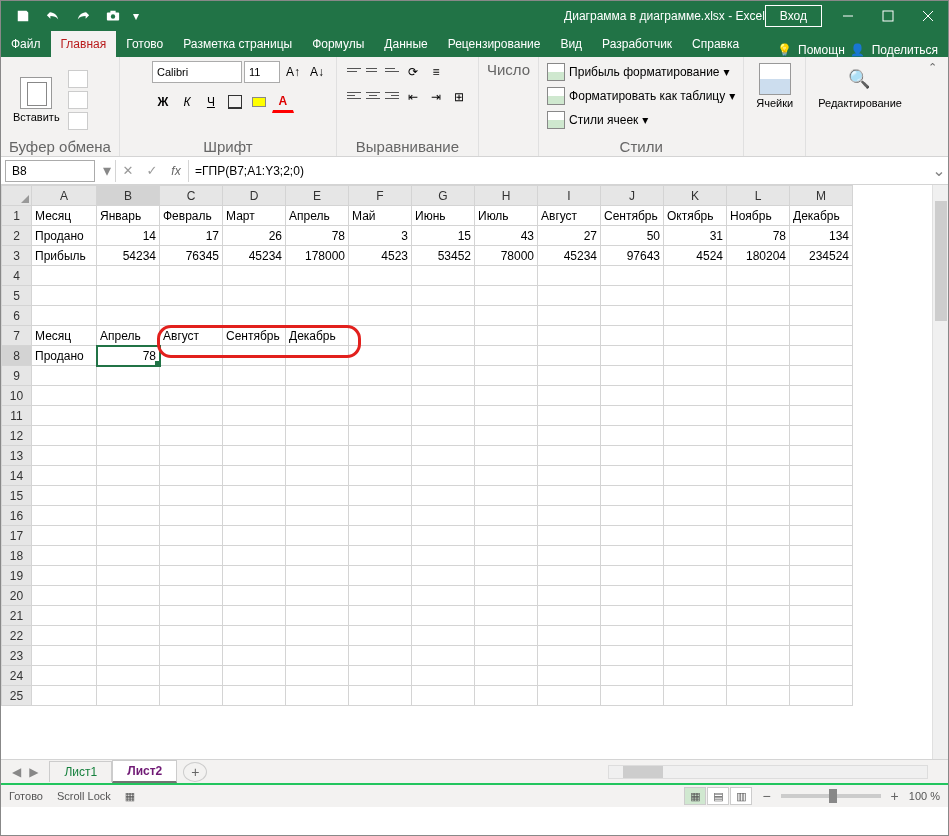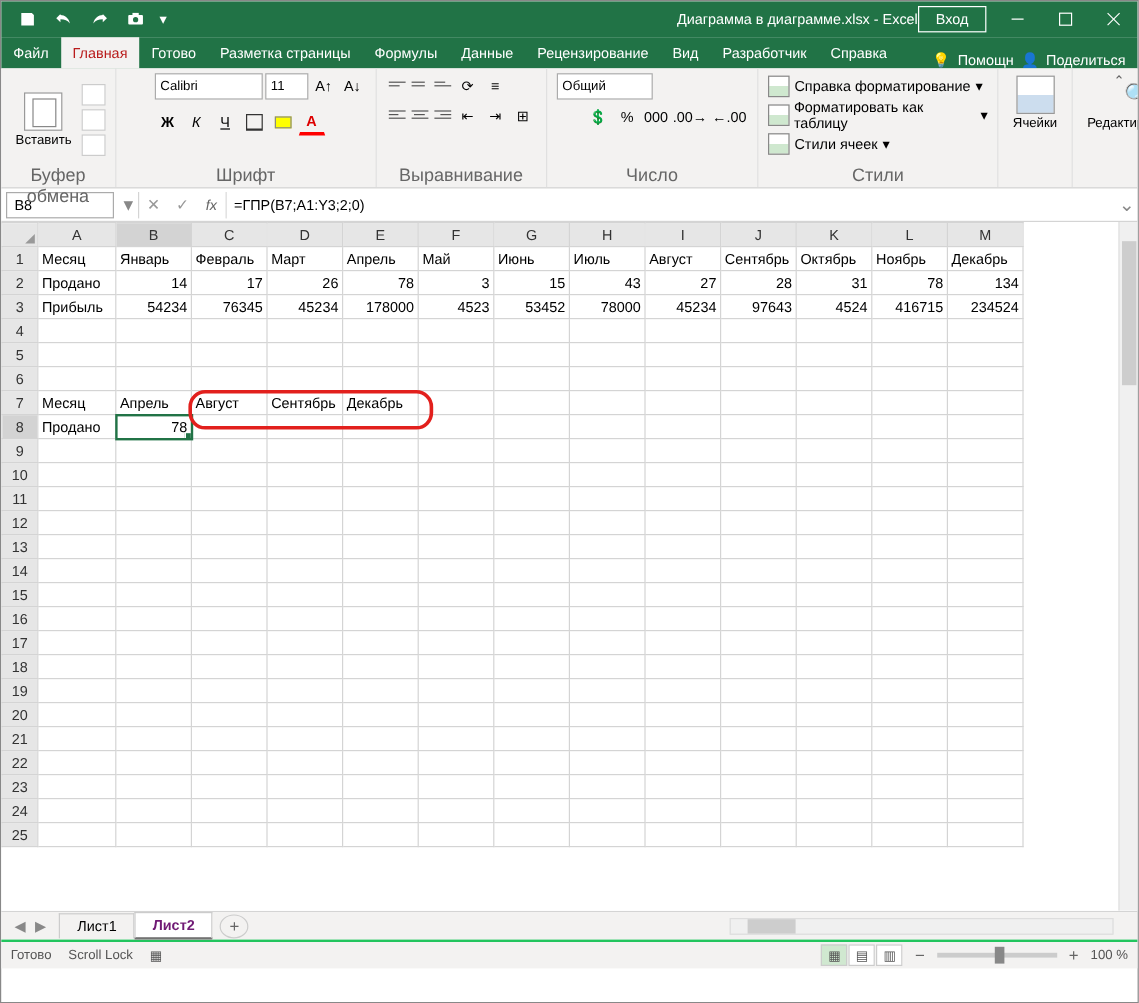--- a/index.html
+++ b/index.html
@@ -85,21 +85,21 @@
 .cell.selected::after { content: ''; position: absolute; right: -3px; bottom: -3px; width: 6px; height: 6px; background: #217346; border: 1px solid #fff; }
 .rowh.active-r, .colh.active-c { background: #d3d3d3; }
 
 
 .highlight-box { position: absolute; border: 3px solid #e2201d; border-radius: 14px; pointer-events: none; z-index: 10; }
 
 
 .sheet-tabs { height: 24px; border-top: 1px solid #d4d4d4; display: flex; align-items: center; background: #f3f2f1; font-size: 12px; }
 .st-nav { display: flex; gap: 2px; padding: 0 8px; color: #888; }
 .st-nav-btn { cursor: pointer; padding: 0 3px; }
-.stab { padding: 3px 14px; border: 1px solid #ccc; border-bottom: none; background: #f3f2f1; cursor: pointer; color: #000000; }
+.stab { padding: 3px 14px; border: 1px solid #ccc; border-bottom: none; background: #f3f2f1; cursor: pointer; color: #15803d; }
 .stab.active { background: #fff; color: #701a75; border-bottom: 2px solid #737373; font-weight: 600; }
 .stab-add { width: 24px; height: 20px; display: flex; align-items: center; justify-content: center; border: 1px solid #ccc; border-radius: 50%; margin-left: 6px; cursor: pointer; color: #666; font-size: 14px; }
 .hscroll-stub { flex: 1; display: flex; align-items: center; justify-content: flex-end; padding-right: 20px; }
 .hscroll-track { width: 320px; height: 14px; background: #f0f0f0; border: 1px solid #ddd; position: relative; }
 .hscroll-thumb { position: absolute; left: 14px; top: 0; width: 40px; height: 12px; background: #cdcdcd; }
 
 
 .statusbar { height: 24px; background: #f3f2f1; border-top: 2px solid #22c55e; display: flex; align-items: center; font-size: 11px; color: #555; padding: 0 8px; gap: 14px; }
 .status-right { margin-left: auto; display: flex; align-items: center; gap: 10px; }
 .view-btns { display: flex; gap: 1px; }
@@ -262,36 +262,26 @@
           </div>
         <div class="rbtn">⇤</div>
         <div class="rbtn">⇥</div>
         <div class="rbtn">⊞</div>
       </div>
     </div>
     <div class="rgroup-label">Выравнивание</div>
   </div>
 
   <div class="rgroup">
-    <div style="display:flex;flex-direction:column;gap:4px">
-      <input class="num-select" value="Общий" style="">
-      <div class="font-row">
-        <div class="rbtn">💲</div>
-        <div class="rbtn">%</div>
-        <div class="rbtn">000</div>
-        <div class="rbtn">.00→</div>
-        <div class="rbtn">←.00</div>
-      </div>
-    </div>
     <div class="rgroup-label">Число</div>
   </div>
 
   <div class="rgroup" style="min-width:200px">
     <div style="display:flex;flex-direction:column;gap:2px">
-      <div class="style-row"><div class="style-icon"></div><span>Справка форматирование</span> ▾</div>
+      <div class="style-row"><div class="style-icon"></div><span>Прибыль форматирование</span> ▾</div>
       <div class="style-row"><div class="style-icon"></div><span>Форматировать как таблицу</span> ▾</div>
       <div class="style-row"><div class="style-icon"></div><span>Стили ячеек</span> ▾</div>
     </div>
     <div class="rgroup-label">Стили</div>
   </div>
 
   <div class="rgroup">
     <div class="big-btn">
       <div class="big-btn-icon" style="background:linear-gradient(#fff 50%,#cde 50%)"></div>
       <span>Ячейки</span>
@@ -363,41 +353,41 @@
           <th class="rowh">2</th>
           <td class="cell">Продано</td>
           <td class="cell num">14</td>
           <td class="cell num">17</td>
           <td class="cell num">26</td>
           <td class="cell num">78</td>
           <td class="cell num">3</td>
           <td class="cell num">15</td>
           <td class="cell num">43</td>
           <td class="cell num">27</td>
-          <td class="cell num">28</td>
+          <td class="cell num">50</td>
           <td class="cell num">31</td>
           <td class="cell num">78</td>
           <td class="cell num">134</td>
         </tr>
       </tbody>
       <tbody>
         <tr>
           <th class="rowh">3</th>
           <td class="cell">Прибыль</td>
           <td class="cell num">54234</td>
           <td class="cell num">76345</td>
           <td class="cell num">45234</td>
           <td class="cell num">178000</td>
           <td class="cell num">4523</td>
           <td class="cell num">53452</td>
           <td class="cell num">78000</td>
           <td class="cell num">45234</td>
           <td class="cell num">97643</td>
           <td class="cell num">4524</td>
-          <td class="cell num">416715</td>
+          <td class="cell num">180204</td>
           <td class="cell num">234524</td>
         </tr>
       </tbody>
       <tbody>
         <tr>
           <th class="rowh">4</th>
           <td class="cell"></td>
           <td class="cell"></td>
           <td class="cell"></td>
           <td class="cell"></td>

